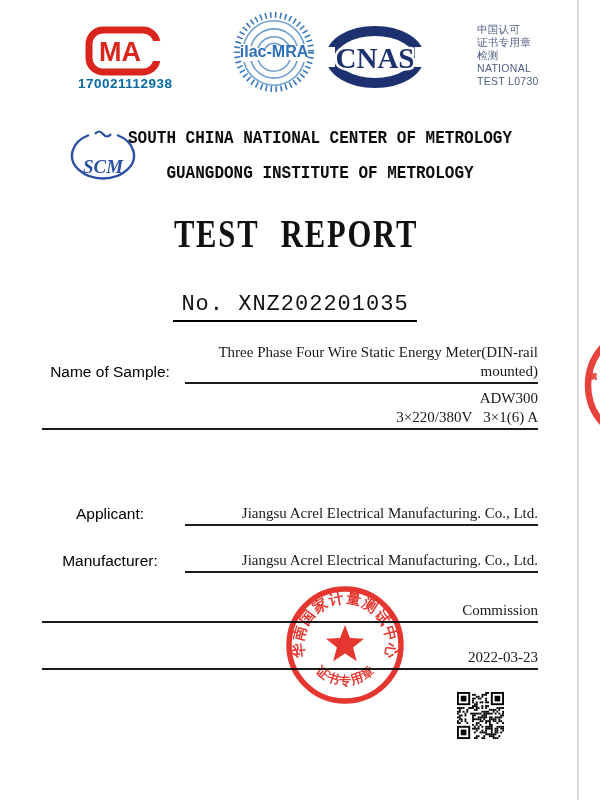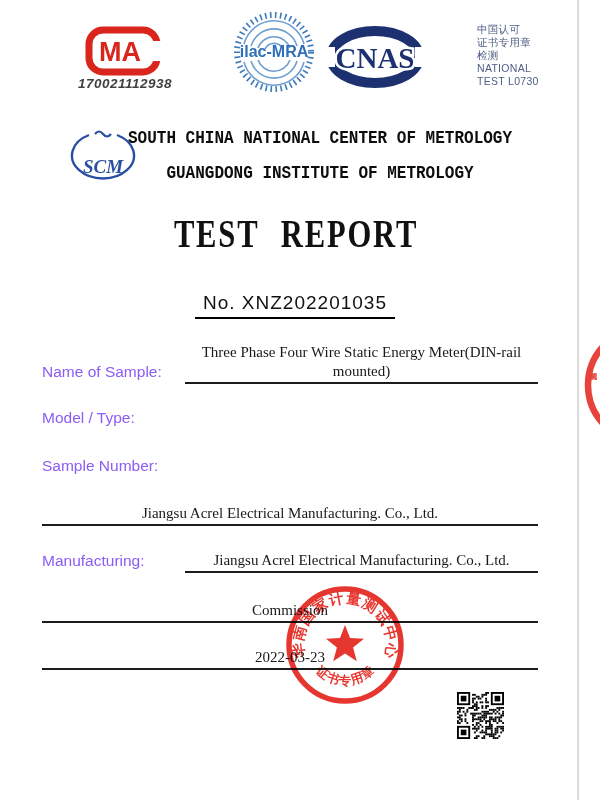--- a/index.html
+++ b/index.html
@@ -2,45 +2,45 @@
 <html><head>
 <meta charset="utf-8">
 <style>
   html,body{margin:0;padding:0;}
   body{width:600px;height:800px;background:#ffffff;position:relative;overflow:hidden;
        font-family:"Liberation Sans",sans-serif;color:#1a1a1a;}
   .abs{position:absolute;}
 
   
   .cma-num{position:absolute;left:78px;top:76px;width:92px;text-align:right;
-           color:#404040;font-weight:bold;font-size:13.5px;letter-spacing:.5px;
-           font-family:"Liberation Sans",sans-serif;font-style:italic;}
+           color:#0369a1;font-weight:bold;font-size:13.5px;letter-spacing:.5px;
+           font-family:"Liberation Sans",sans-serif;}
   .accred{position:absolute;left:442px;top:23px;color:#4e5d85;font-weight:400;
           font-size:10.5px;line-height:13px;letter-spacing:.3px;margin-left:35px;}
 
   
   .org-lines{position:absolute;left:55px;top:122px;width:530px;text-align:center;
              font-family:"Liberation Mono","DejaVu Sans Mono",monospace;font-weight:bold;
              color:#0d0d0d;font-size:16px;line-height:31px;transform:scaleY(1.12);transform-origin:50% 0;}
 
   
   .title{position:absolute;left:0;top:212px;width:592px;text-align:center;
          font-family:"Liberation Serif","DejaVu Serif",serif;font-weight:bold;color:#111;
          font-size:34px;letter-spacing:2px;word-spacing:14px;
          transform:scale(.9,1.15);transform-origin:50% 0;}
   .report-no{position:absolute;left:0;top:292px;width:590px;text-align:center;}
-  .report-no span{display:inline-block;font-family:Liberation Sans, sans-serif;
-         font-size:19px;letter-spacing:1px;color:#111;border-bottom:2px solid #000;
+  .report-no span{display:inline-block;font-family:Liberation Mono, monospace;
+         font-size:22px;letter-spacing:1px;color:#111;border-bottom:2px solid #000;
          padding:0 8px 3px 8px;}
 
   
   .frow{position:absolute;left:42px;width:496px;display:flex;align-items:flex-end;}
-  .flabel{width:136px;text-align:left;padding-right:7px;padding-bottom:3px;
-          font-size:15.5px;color:#8b5cf6;white-space:nowrap;margin-top:40px;}
-  .fvalue{flex:1;border-bottom:2px solid #1c1c1c;text-align:center;
+  .flabel{width:136px;text-align:center;padding-right:7px;padding-bottom:3px;
+          font-size:15.5px;color:#000000;white-space:nowrap;margin-top:40px;}
+  .fvalue{flex:1;border-bottom:2px solid #1c1c1c;text-align:right;
           font-family:"Liberation Serif","DejaVu Serif",serif;font-size:15px;
           line-height:19px;color:#191919;white-space:pre-wrap;padding-bottom:1px;}
   .ls-wide{letter-spacing:4px;}
   .f0{top:342px;height:42px}.f1{top:389px;height:41px}.f2{top:454px;height:24px}
   .f3{top:502px;height:24px}.f4{top:549px;height:24px}.f5{top:599px;height:24px}
   .f6{top:646px;height:24px}
 
   
   .seal{position:absolute;left:283px;top:583px;width:124px;height:124px;
         opacity:.9;mix-blend-mode:multiply;}
@@ -102,30 +102,30 @@
 <div class="title">TEST REPORT</div>
 <div class="report-no">
   <span>No. XNZ202201035</span>
 </div>
 
 <div class="frow f0">
   <div class="flabel">Name of Sample:</div>
   <div class="fvalue"><span>Three Phase Four Wire Static Energy Meter(DIN-rail</span><br><span>mounted)</span></div>
 </div>
 <div class="frow f1">
-  <div class="flabel">Model / Type:</div>
+  <div class="fvalue"><span>ADW300</span><br><span>3×220/380V   3×1(6) A</span></div>
 </div>
 <div class="frow f2">
-  <div class="flabel">Sample Number:</div>
 </div>
 <div class="frow f3">
+  <div class="flabel">Applicant:</div>
   <div class="fvalue">Jiangsu Acrel Electrical Manufacturing. Co., Ltd.</div>
 </div>
 <div class="frow f4">
-  <div class="flabel">Manufacturing:</div>
+  <div class="flabel">Manufacturer:</div>
   <div class="fvalue">Jiangsu Acrel Electrical Manufacturing. Co., Ltd.</div>
 </div>
 <div class="frow f5">
   <div class="fvalue">Commission</div>
 </div>
 <div class="frow f6">
   <div class="fvalue">2022-03-23</div>
 </div>
 
 <div class="scan-line"></div>

